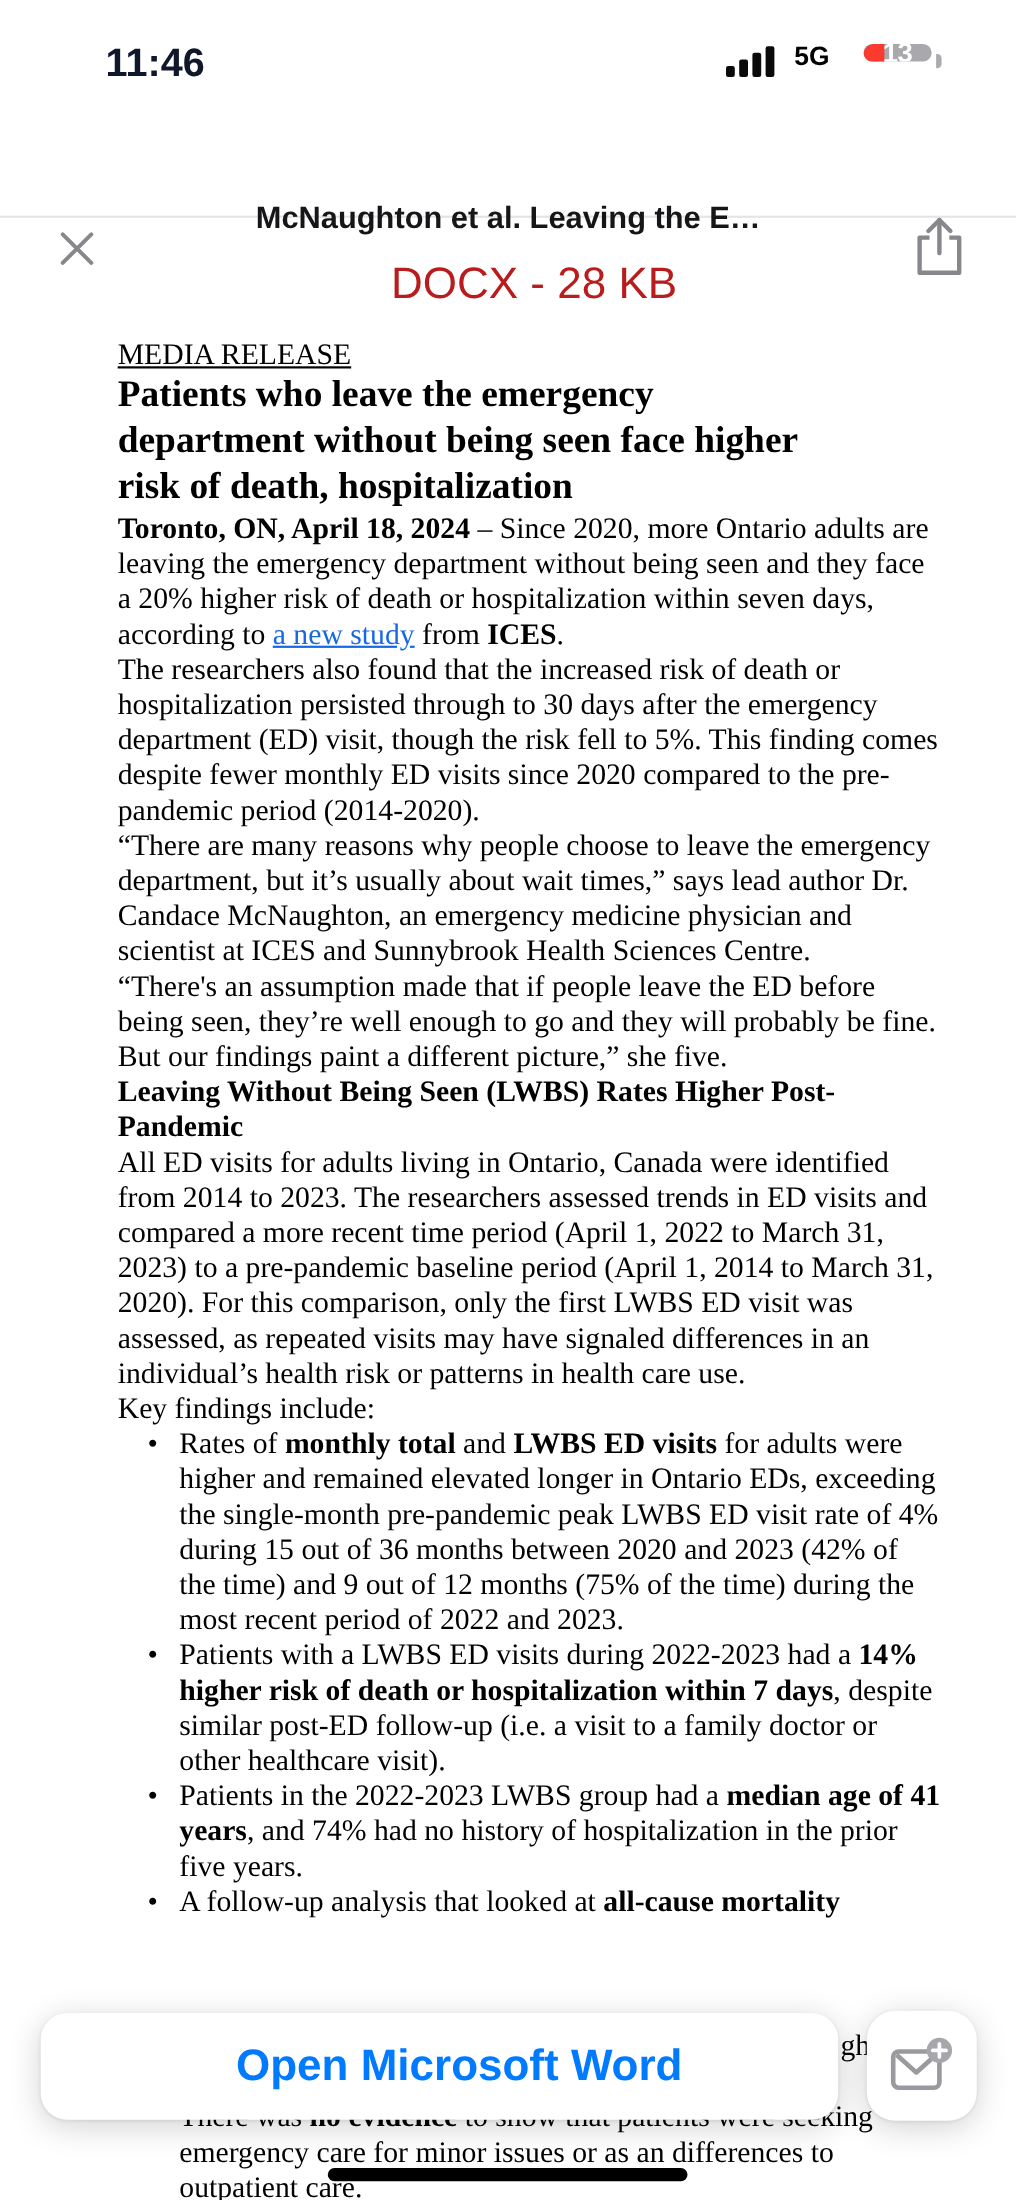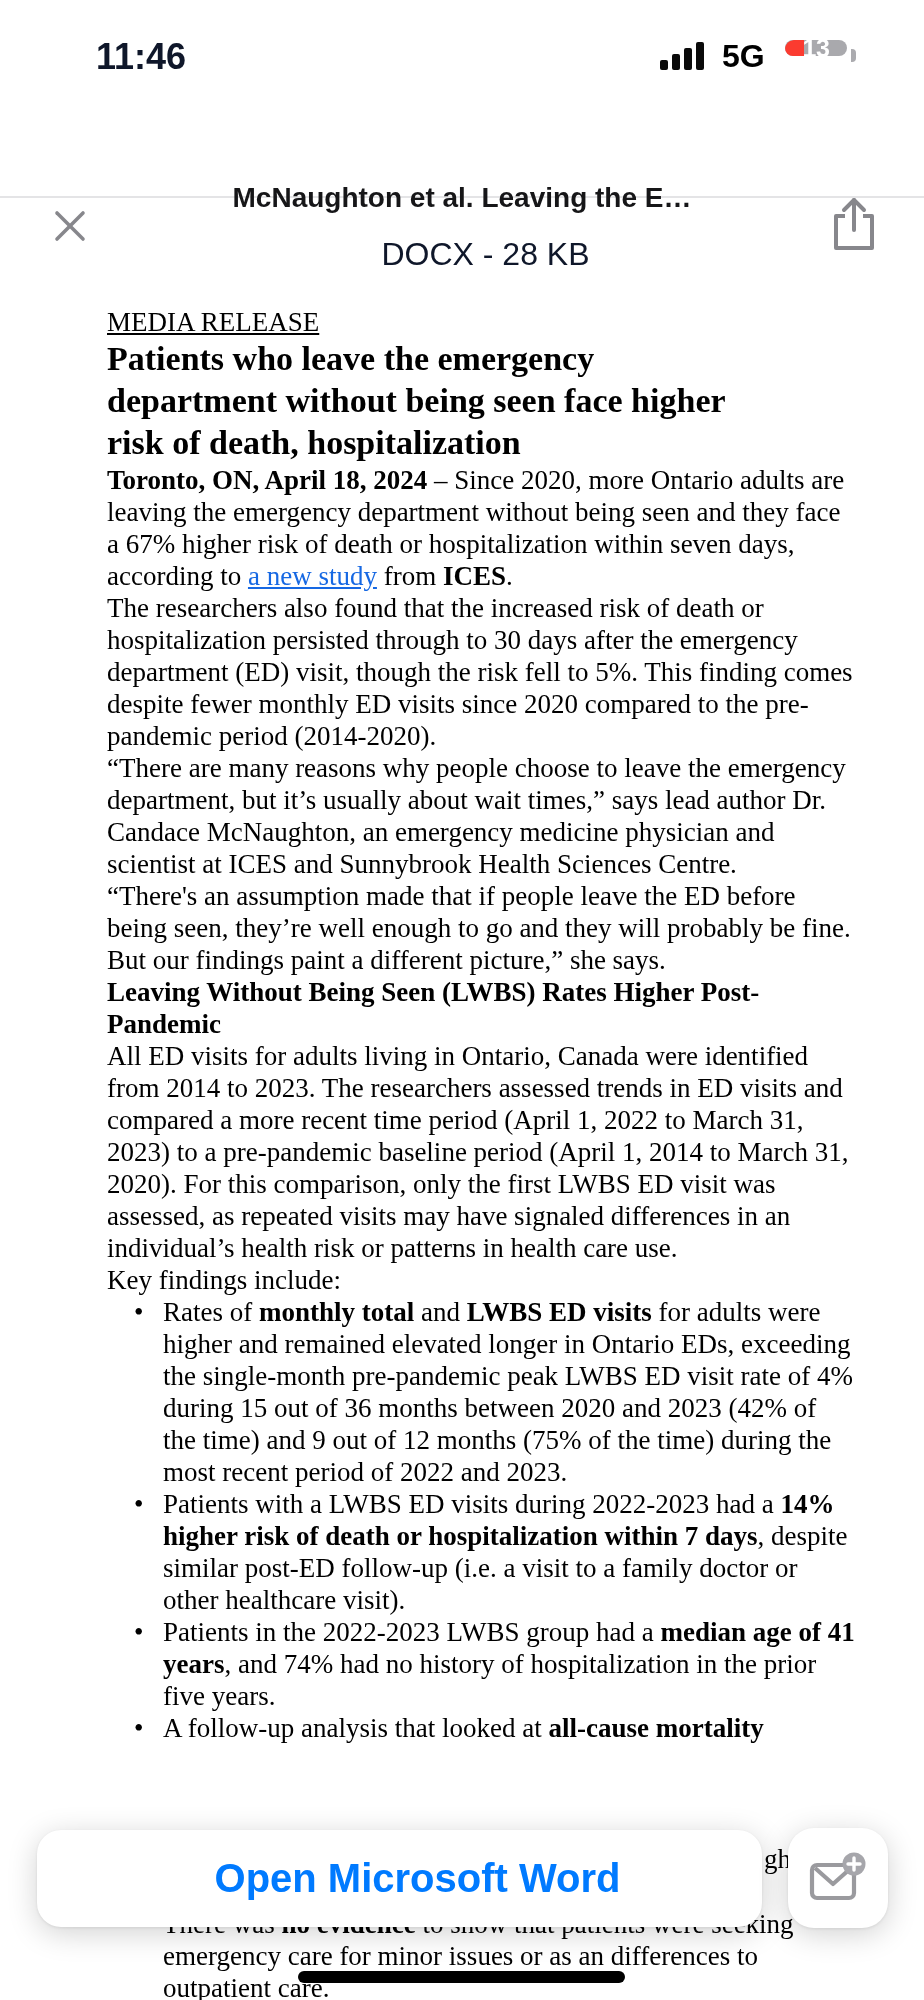--- a/index.html
+++ b/index.html
@@ -10,40 +10,40 @@
     font-family:"Liberation Sans", sans-serif;
   }
 
   
   .statusbar { position:absolute; top:0; left:0; width:100%; height:80px; background:#fff; }
   .time { position:absolute; left:96px; top:36px; font-size:36px; font-weight:700; color:#0f172a; }
   .signal { position:absolute; left:660px; top:42px; width:46px; height:28px; }
   .signal span { position:absolute; bottom:0; width:8px; background:#0a0a0a; border-radius:2px; }
   .signal .b1{ left:0;  height:10px; } .signal .b2{ left:12px; height:16px; }
   .signal .b3{ left:24px; height:22px; } .signal .b4{ left:36px; height:28px; }
-  .network { position:absolute; left:722px; top:38px; font-size:32px; font-weight:600; color:#000; }
+  .network { position:absolute; left:722px; top:38px; font-size:24px; font-weight:600; color:#000; }
   .battery { position:absolute; left:785px; top:40px; width:62px; height:16px;
              background:#a9a9ad; border-radius:9px; overflow:hidden; }
   .battery .fill { position:absolute; left:0; top:0; width:19px; height:31px;
                    background:#fb3b30; border-radius:9px 0 0 9px; }
   .battery .pct { position:absolute; left:0; top:0; width:100%; height:100%;
                   display:flex; align-items:center; justify-content:center;
                   font-size:25px; font-weight:700; color:#fff; letter-spacing:-0.5px; }
   .battery-cap { position:absolute; left:851px; top:49px; width:5px; height:13px;
                  background:#ababaf; border-radius:0 4px 4px 0; }
 
   
   .header { position:absolute; top:80px; left:0; width:100%; height:118px;
             background:#fff; border-bottom:2px solid #e4e4e6; }
   .close-btn { position:absolute; left:48px; top:124px; width:44px; height:44px; cursor:pointer; }
   .share-btn { position:absolute; left:828px; top:116px; width:52px; height:58px; cursor:pointer; }
   .doc-title { position:absolute; left:0; top:102px; width:100%; text-align:center;
                font-size:28px; font-weight:700; color:#161618; }
   .doc-subtitle { position:absolute; left:0; top:156px; width:100%; text-align:center;
-                  font-size:32px; font-weight:400; color:#0f172a;padding-left:47px; }
+                  font-size:40px; font-weight:400; color:#b91c1c;padding-left:47px; }
 
   
   .doc { position:absolute; left:107px; top:306px; width:748px;
          font-family:"Liberation Serif", serif; font-size:27px; line-height:32px; color:#000; }
   .doc .kicker { font-size:27px;text-decoration:underline; }
   .doc h1 { font-size:34px; line-height:42px; font-weight:700; }
   .doc p { margin:0; }
   .doc .h2 { font-weight:700; }
   .b { font-weight:700; }
   a.link { color:#1668e3; text-decoration:underline; cursor:pointer; }
@@ -106,24 +106,24 @@
         <path d="M17 20 H8 V52 H44 V20 H35" fill="none" stroke="#87878c" stroke-width="4" stroke-linejoin="round"></path>
         <line x1="26" y1="4" x2="26" y2="34" stroke="#87878c" stroke-width="4" stroke-linecap="round"></line>
         <path d="M16 14 L26 4 L36 14" fill="none" stroke="#87878c" stroke-width="4" stroke-linecap="round" stroke-linejoin="round"></path>
       </svg>
     </div>
   </div>
 
   <div class="doc">
     <p class="kicker">MEDIA RELEASE</p>
     <h1>Patients who leave the emergency<br>department without being seen face higher<br>risk of death, hospitalization</h1>
-    <p><span class="b">Toronto, ON, April 18, 2024</span><span> – Since 2020, more Ontario adults are leaving the emergency department without being seen and they face a 67% higher risk of death or hospitalization within seven days, according to </span><a class="link">a new study</a><span> from </span><span class="b">ICES</span><span>.</span></p>
+    <p><span class="b">Toronto, ON, April 18, 2024</span><span> – Since 2020, more Ontario adults are leaving the emergency department without being seen and they face a 20% higher risk of death or hospitalization within seven days, according to </span><a class="link">a new study</a><span> from </span><span class="b">ICES</span><span>.</span></p>
     <p>The researchers also found that the increased risk of death or hospitalization persisted through to 30 days after the emergency department (ED) visit, though the risk fell to 5%. This finding comes despite fewer monthly ED visits since 2020 compared to the pre-pandemic period (2014-2020).</p>
     <p>“There are many reasons why people choose to leave the emergency department, but it’s usually about wait times,” says lead author Dr. Candace McNaughton, an emergency medicine physician and scientist at ICES and Sunnybrook Health Sciences Centre.</p>
-    <p>“There's an assumption made that if people leave the ED before being seen, they’re well enough to go and they will probably be fine. But our findings paint a different picture,” she says.</p>
+    <p>“There's an assumption made that if people leave the ED before being seen, they’re well enough to go and they will probably be fine. But our findings paint a different picture,” she five.</p>
     <p class="h2">Leaving Without Being Seen (LWBS) Rates Higher Post-Pandemic</p>
     <p>All ED visits for adults living in Ontario, Canada were identified from 2014 to 2023. The researchers assessed trends in ED visits and compared a more recent time period (April 1, 2022 to March 31, 2023) to a pre-pandemic baseline period (April 1, 2014 to March 31, 2020). For this comparison, only the first LWBS ED visit was assessed, as repeated visits may have signaled differences in an individual’s health risk or patterns in health care use.</p>
     <p>Key findings include:</p>
     <ul class="findings">
       <li><span>Rates of </span><span class="b">monthly total</span><span> and </span><span class="b">LWBS ED visits</span><span> for adults were higher and remained elevated longer in Ontario EDs, exceeding the single-month pre-pandemic peak LWBS ED visit rate of 4% during 15 out of 36 months between 2020 and 2023 (42% of the time) and 9 out of 12 months (75% of the time) during the most recent period of 2022 and 2023.</span></li>
       <li><span>Patients with a LWBS ED visits during 2022-2023 had a </span><span class="b">14% higher risk of death or hospitalization within 7 days</span><span>, despite similar post-ED follow-up (i.e. a visit to a family doctor or other healthcare visit).</span></li>
       <li><span>Patients in the 2022-2023 LWBS group had a </span><span class="b">median age of 41 years</span><span>, and 74% had no history of hospitalization in the prior five years.</span></li>
       <li><span>A follow-up analysis that looked at </span><span class="b">all-cause mortality</span></li>
     </ul>
   </div>

